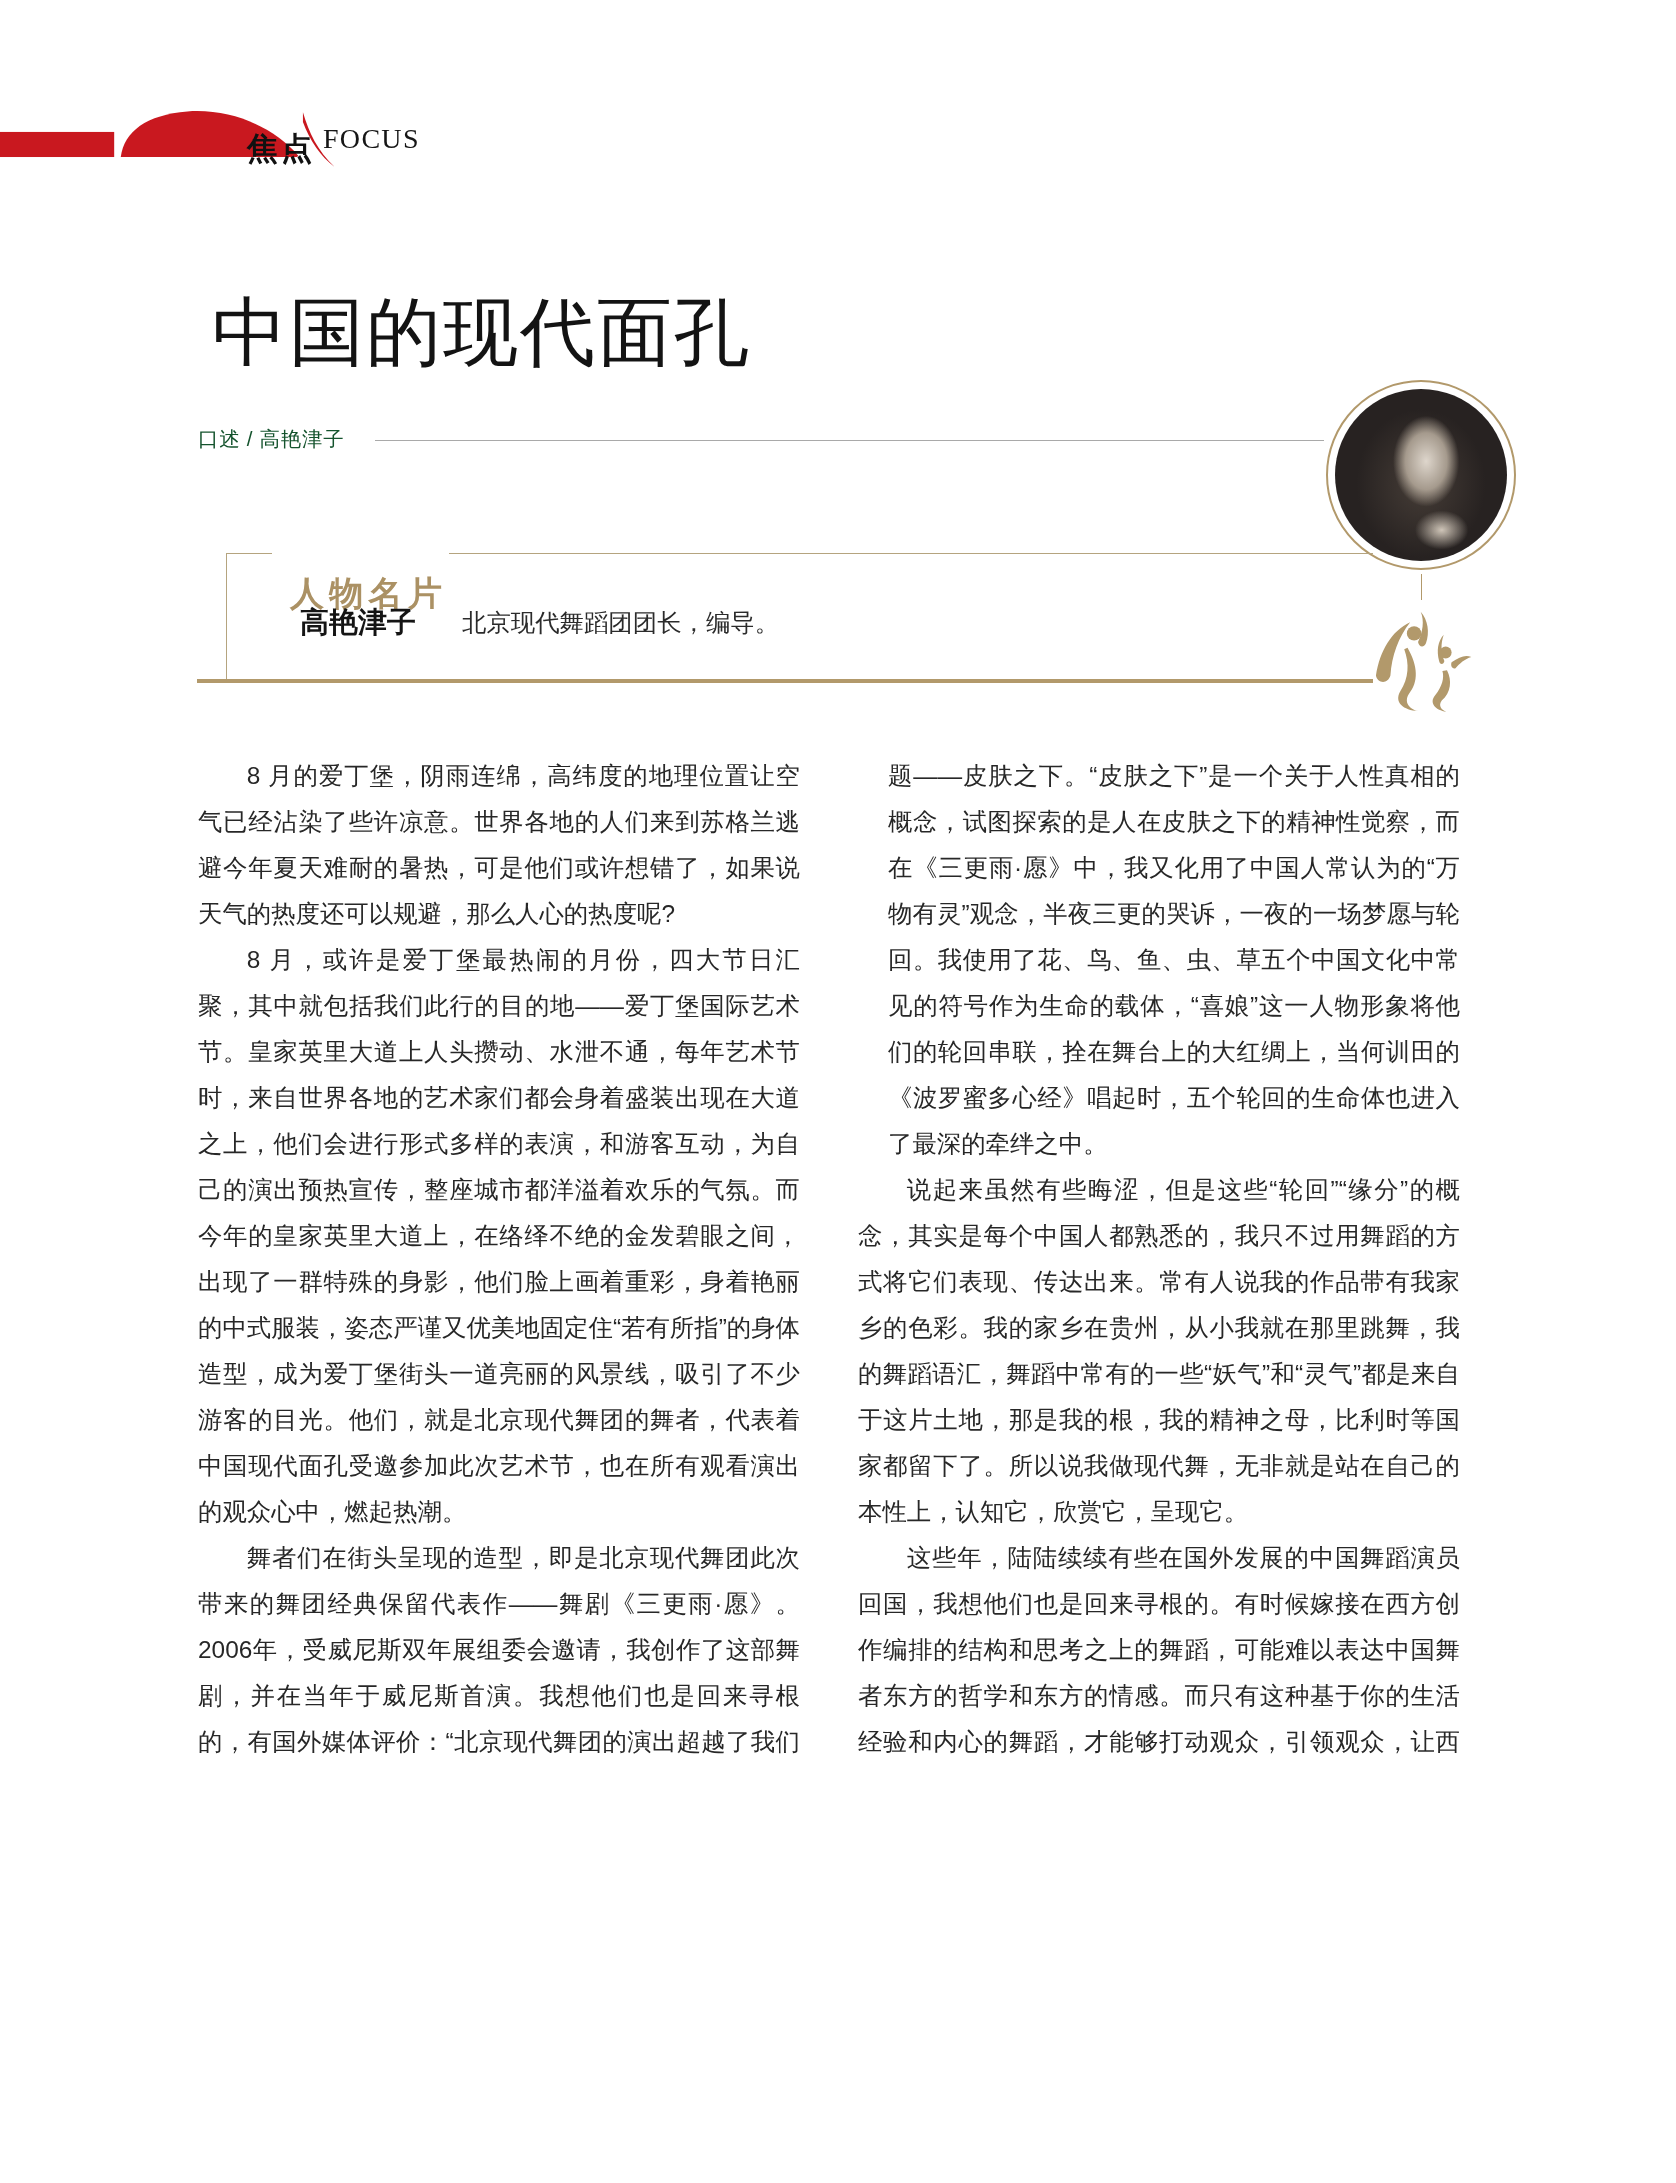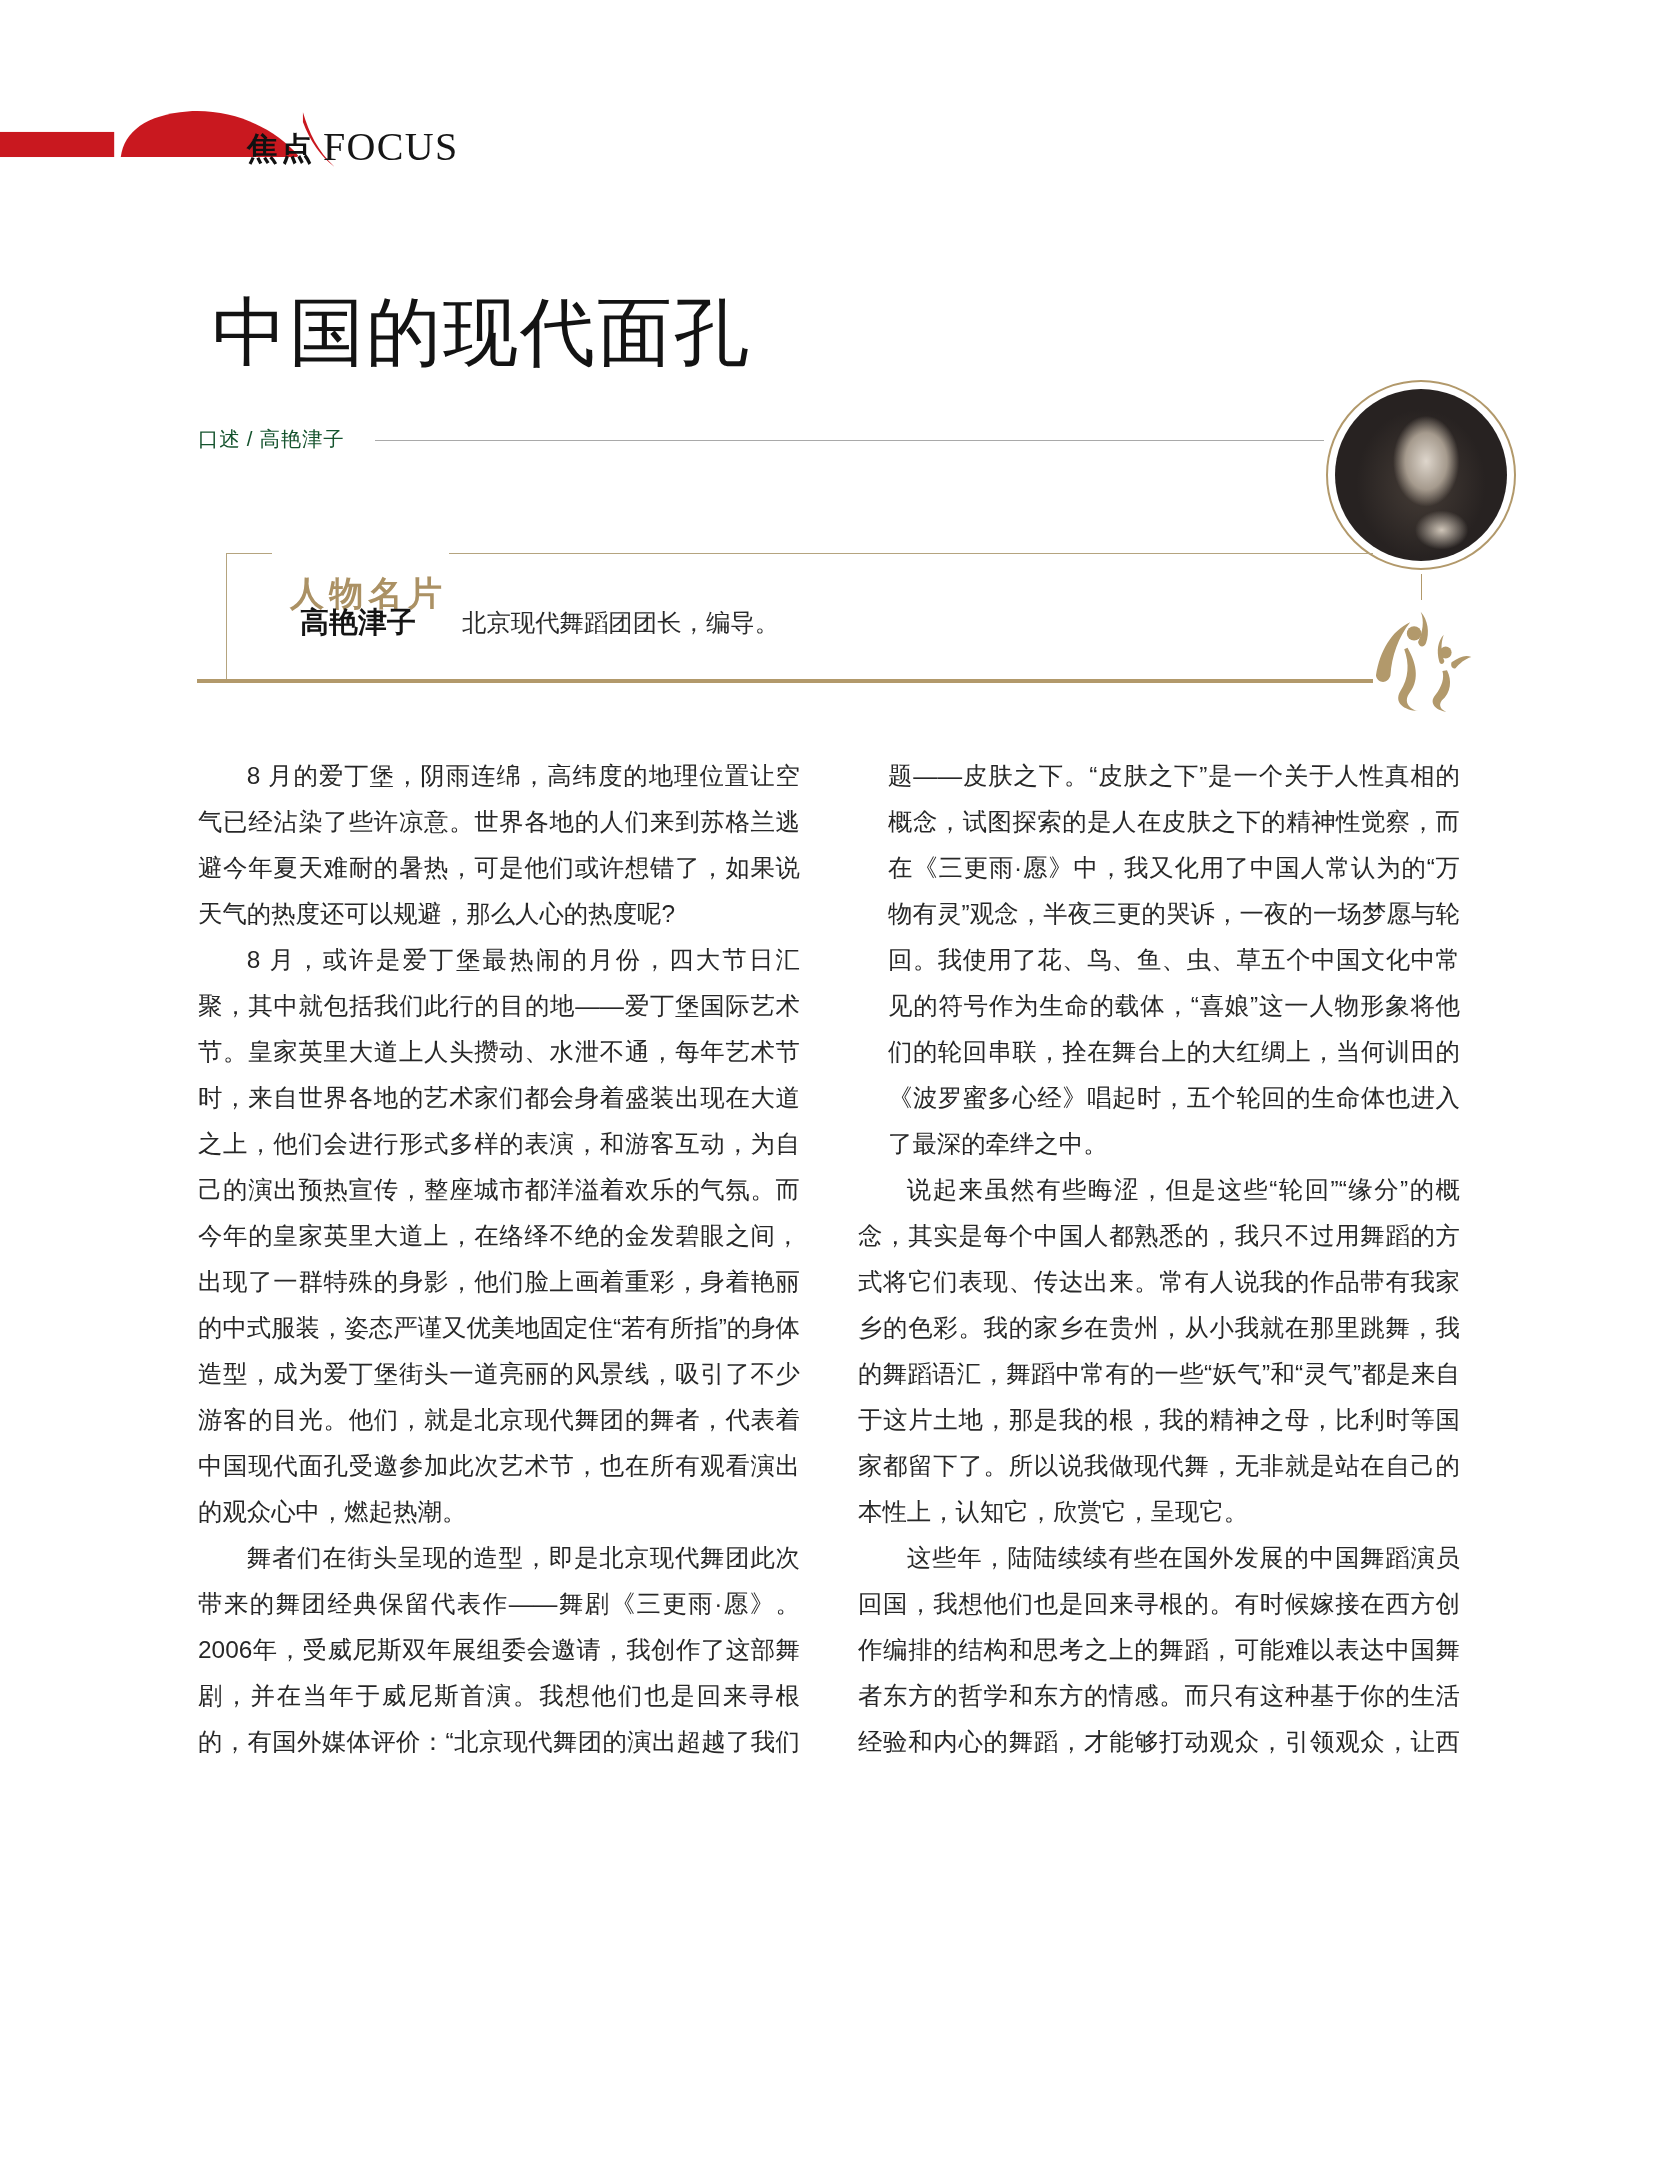--- a/index.html
+++ b/index.html
@@ -15,21 +15,21 @@
   
   .header-deco{position:absolute;left:0;top:106px;width:462px;height:73px;}
   .section-cn{
     position:absolute;left:247px;top:128px;
     font-family:"Liberation Sans", sans-serif;
     font-weight:700;font-size:31px;letter-spacing:3.3px;color:#111;
   }
   .section-en{
     position:absolute;left:323px;top:123px;
     font-family:"Liberation Serif", serif;
-    font-size:40px;letter-spacing:1.3px;color:#161616;
+    font-size:28px;letter-spacing:1.3px;color:#161616;
   }
   
   .article-title{
     position:absolute;left:196px;top:267px;
     font-family:"Liberation Serif", serif;
     font-weight:400;font-size:75px;letter-spacing:2px;color:#131313;
   }
   .byline{
     position:absolute;left:198px;top:425px;
     font-size:20.5px;color:#14532d;letter-spacing:0.7px;

